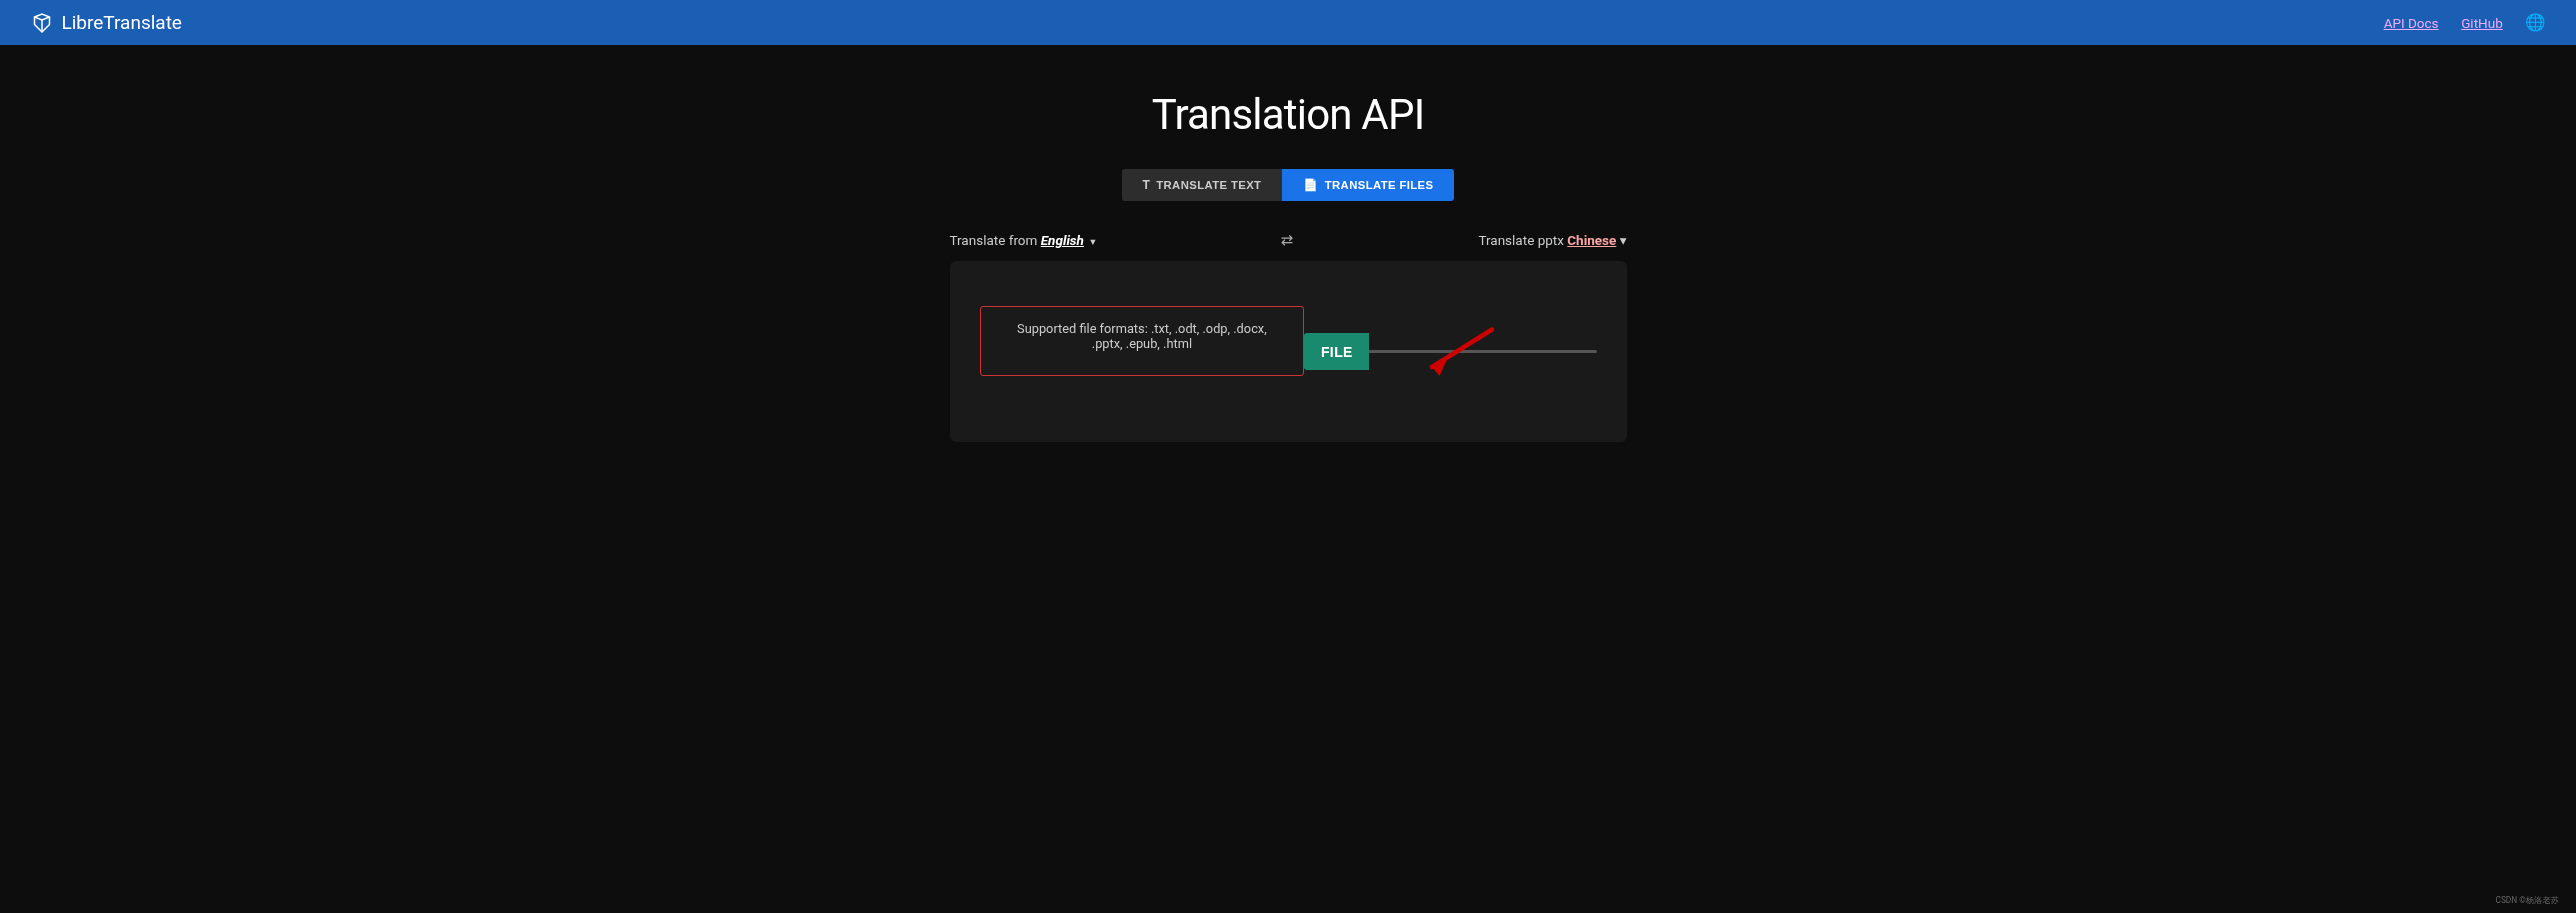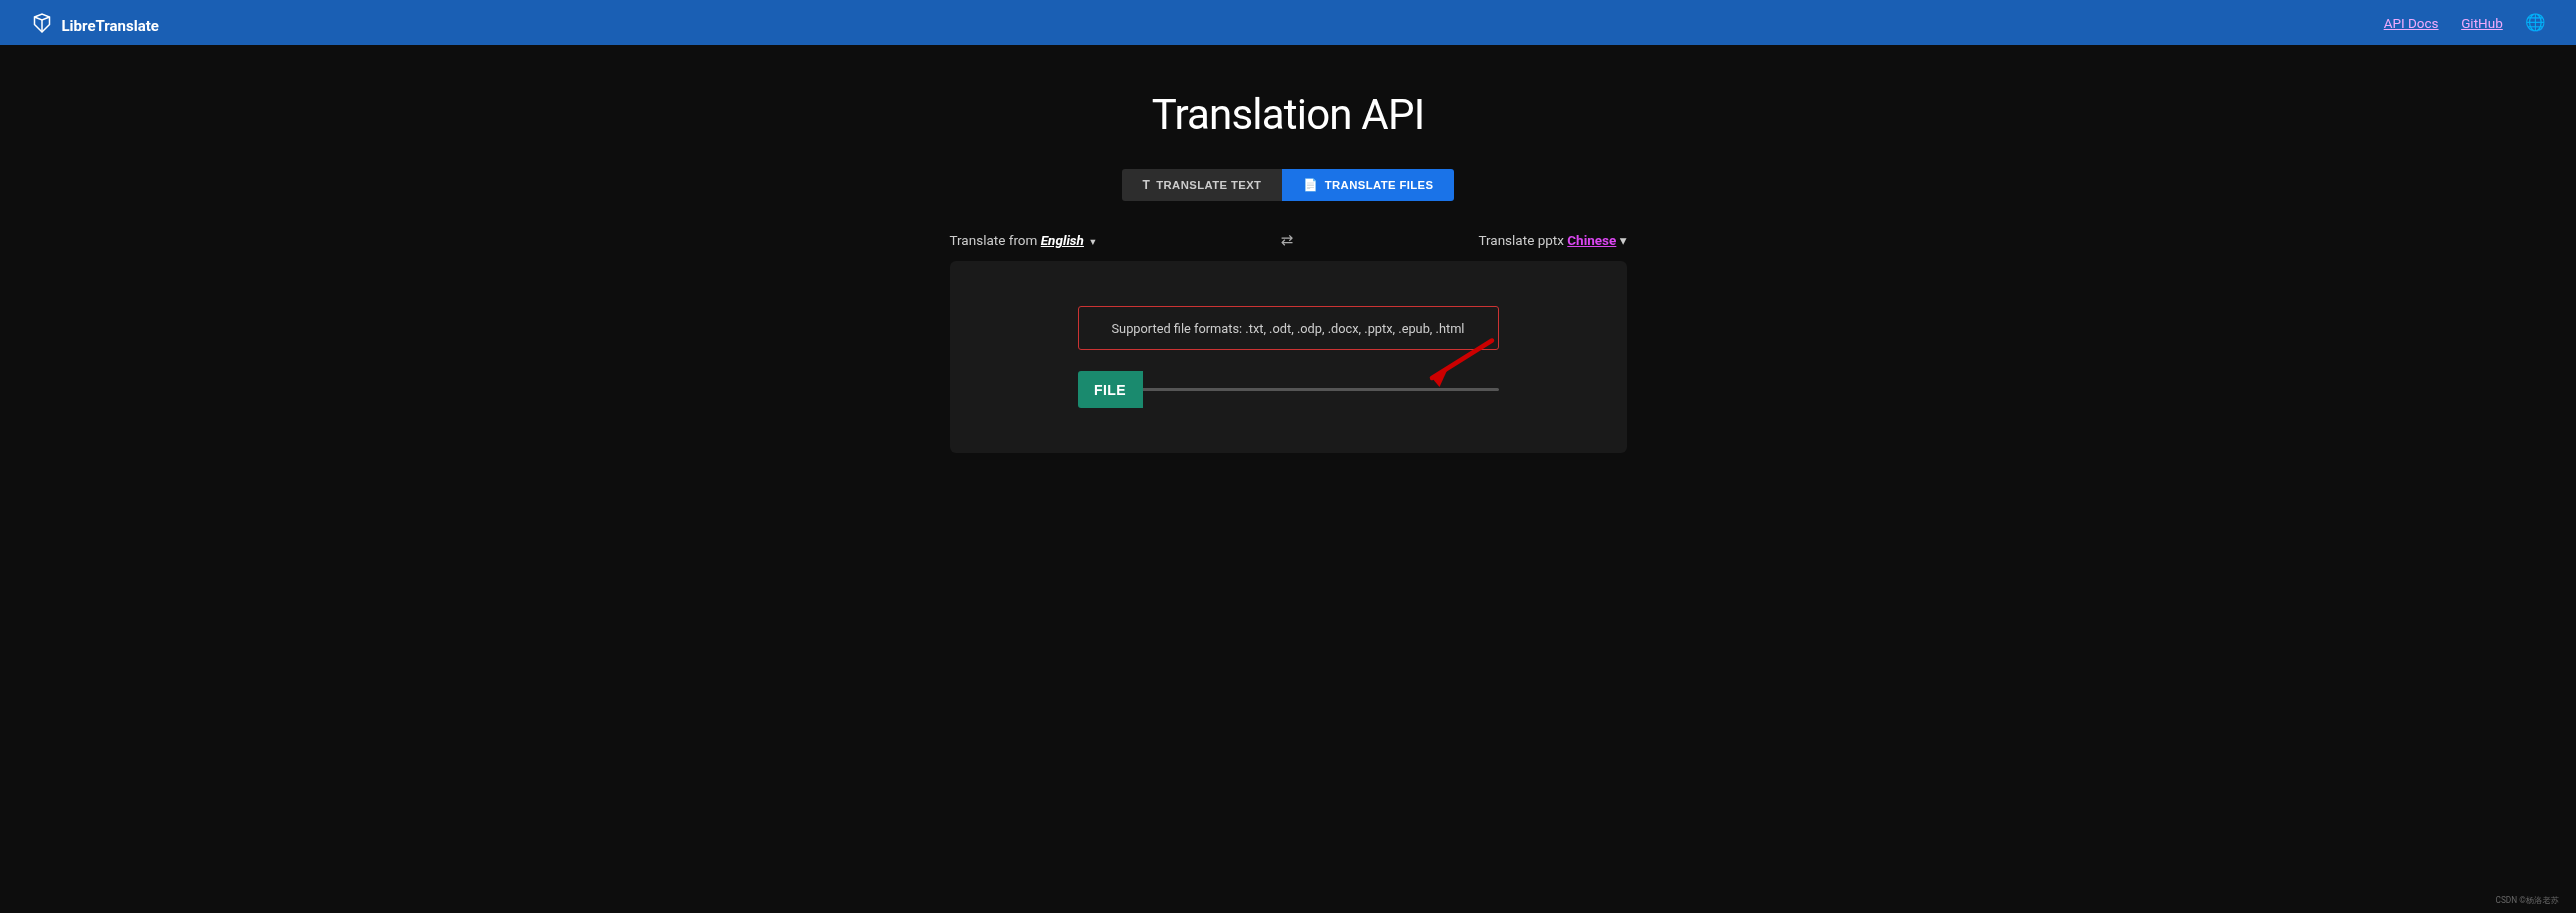--- a/index.html
+++ b/index.html
@@ -19,24 +19,24 @@
     .navbar {
       background-color: #1a5fb4;
       padding: 10.5px 30px;
       display: flex;
       align-items: center;
       justify-content: space-between;
     }
 
     .navbar-brand {
       display: flex;
-      align-items: flex-end;
+      align-items: flex-start;
       gap: 7.5px;
-      font-size: 15px;
-      font-weight: 700;
+      font-size: 19px;
+      font-weight: 400;
       color: #ffffff;
       text-decoration: none;
     }
 
     .brand-icon {
       width: 24px;
       height: 24px;
       color: #ffffff;
     }
 
@@ -143,33 +143,32 @@
       cursor: pointer;
     }
 
     .lang-selector-right {
       font-size: 13.5px;
       color: #cccccc;
       cursor: pointer;
     }
 
     .lang-selector-right strong {
-      color: #d946ef;
+      color: #fca5a5;
       text-decoration: underline;
     }
 
     
     .upload-area {
       width: 677px;
       background-color: #1a1a1a;
       border-radius: 6px;
       padding: 45px 30px;
       display: flex;
-      flex-direction: column;
-      align-items: center;
+      flex-direction: row;
       min-height: 181px;
       position: relative;
     }
 
     .file-drop-zone {
       border: 1.5px solid #cc3333;
       border-radius: 3px;
       padding: 13.5px 30px;
       margin-bottom: 21px;
       text-align: center;

